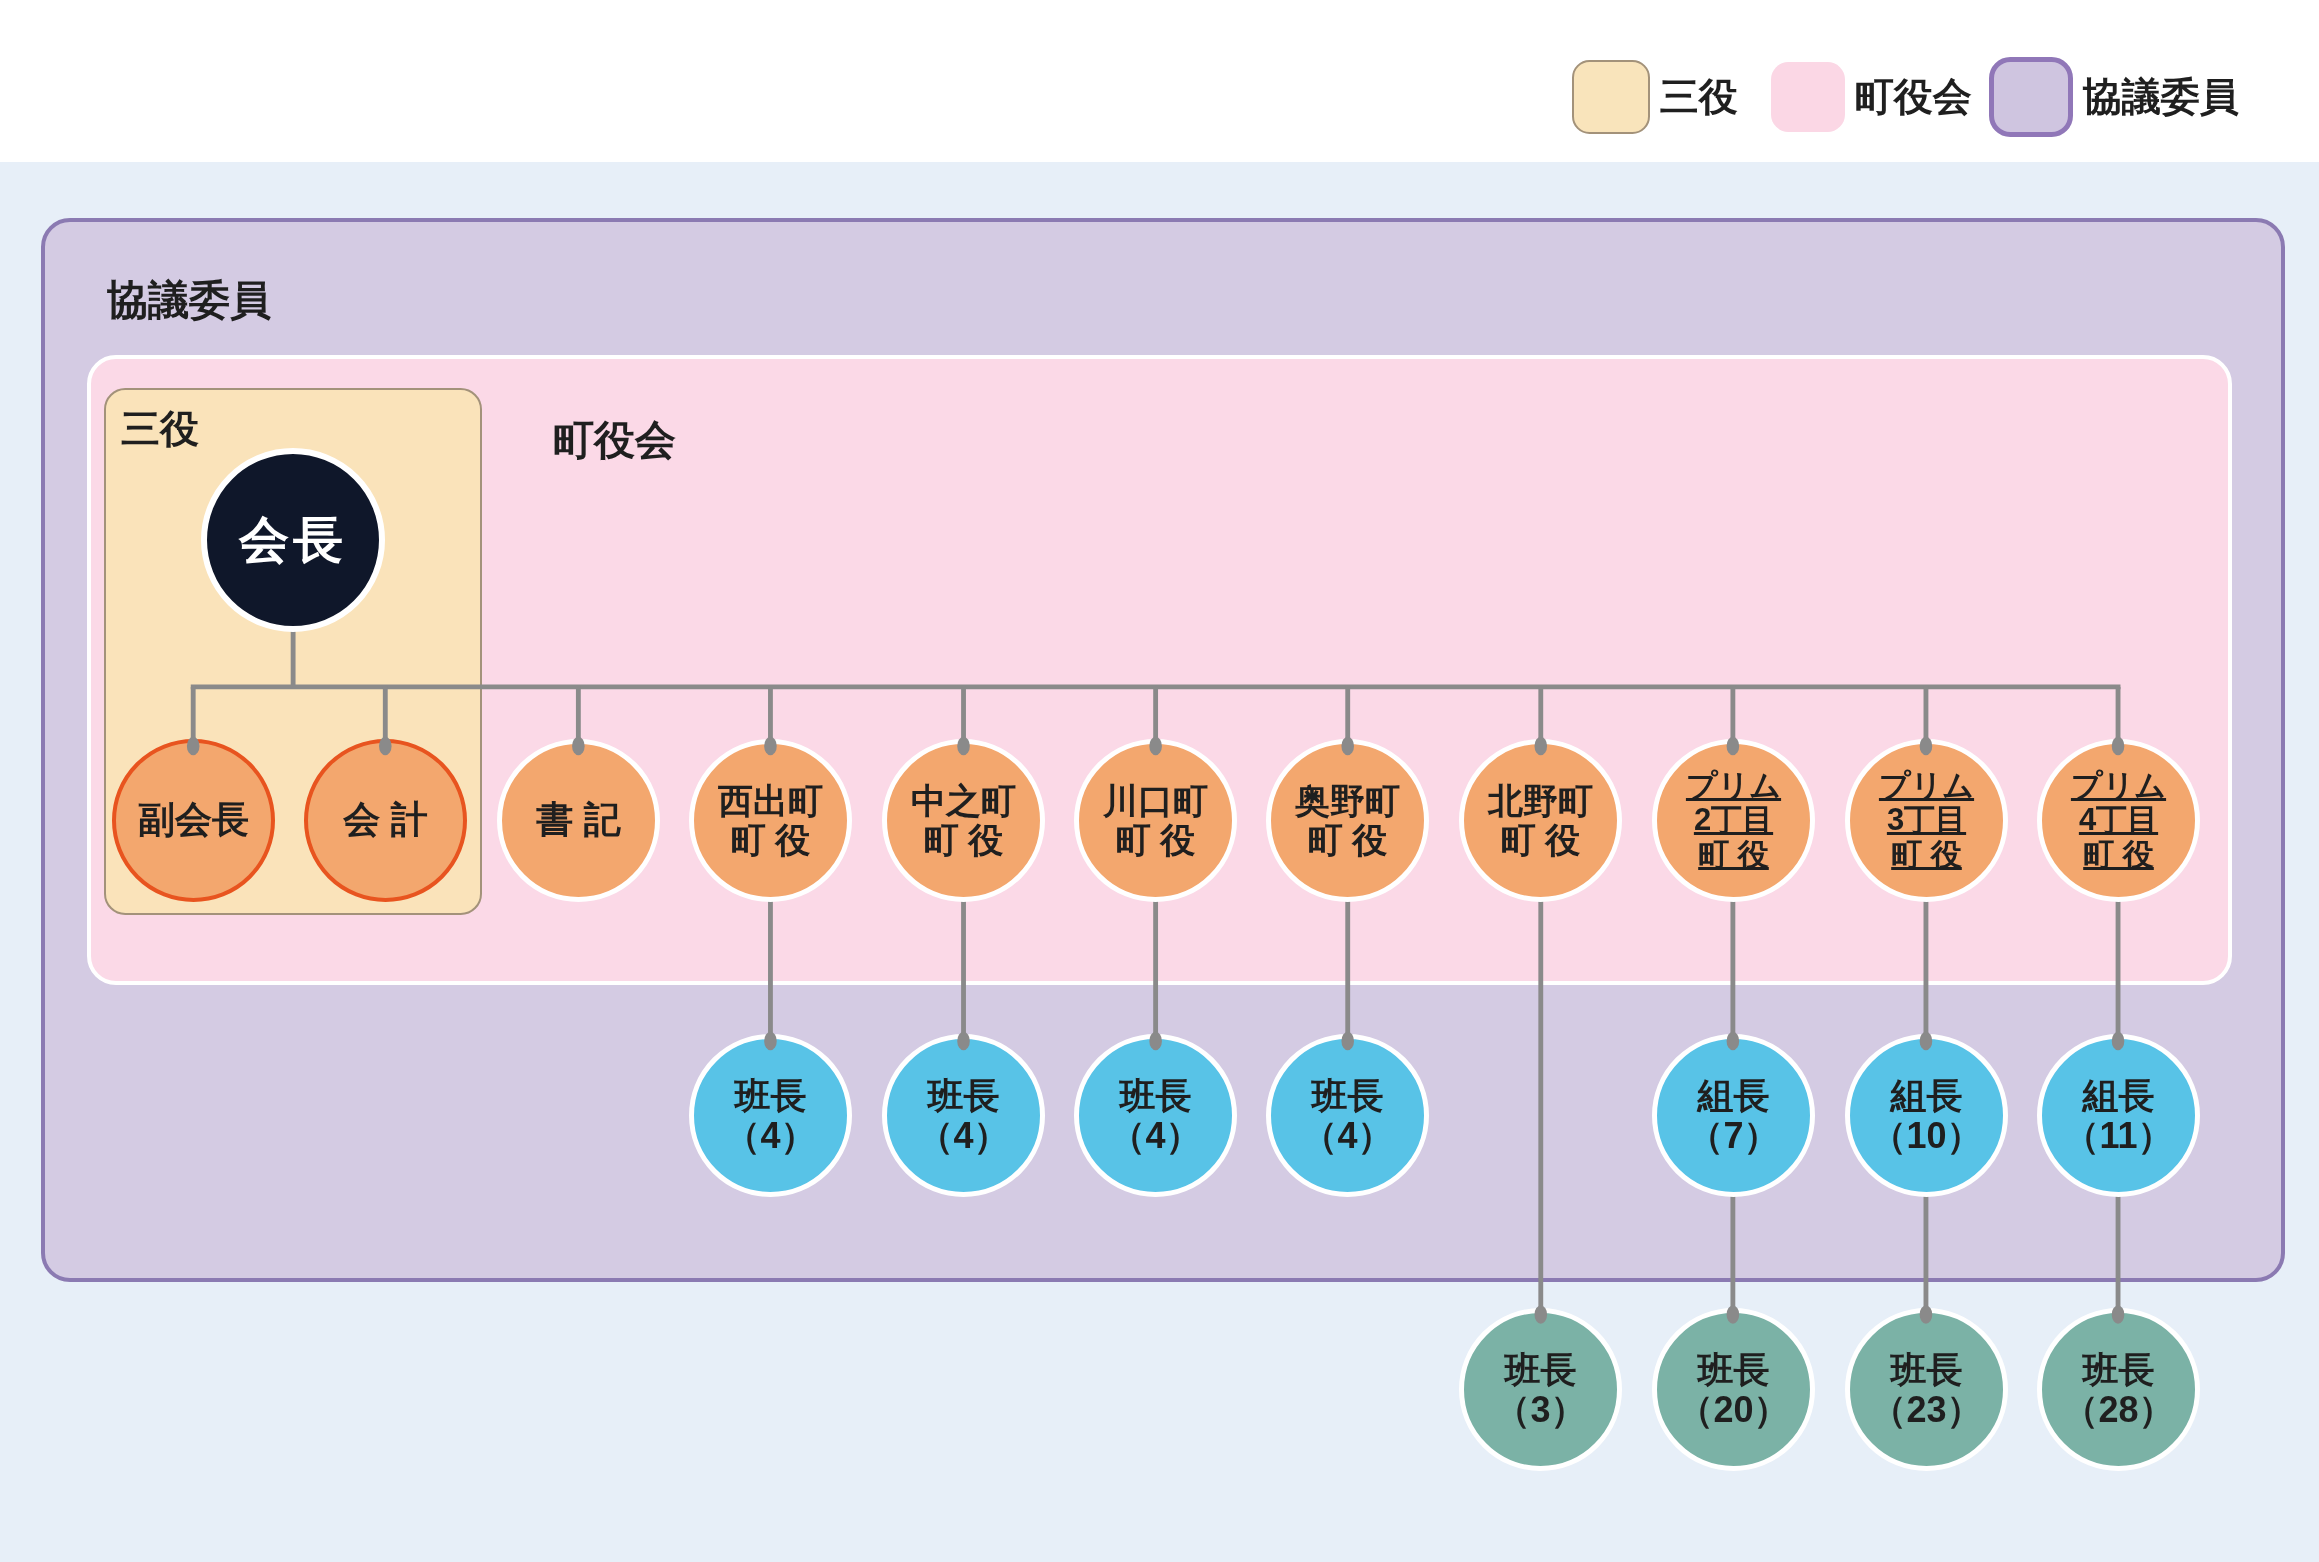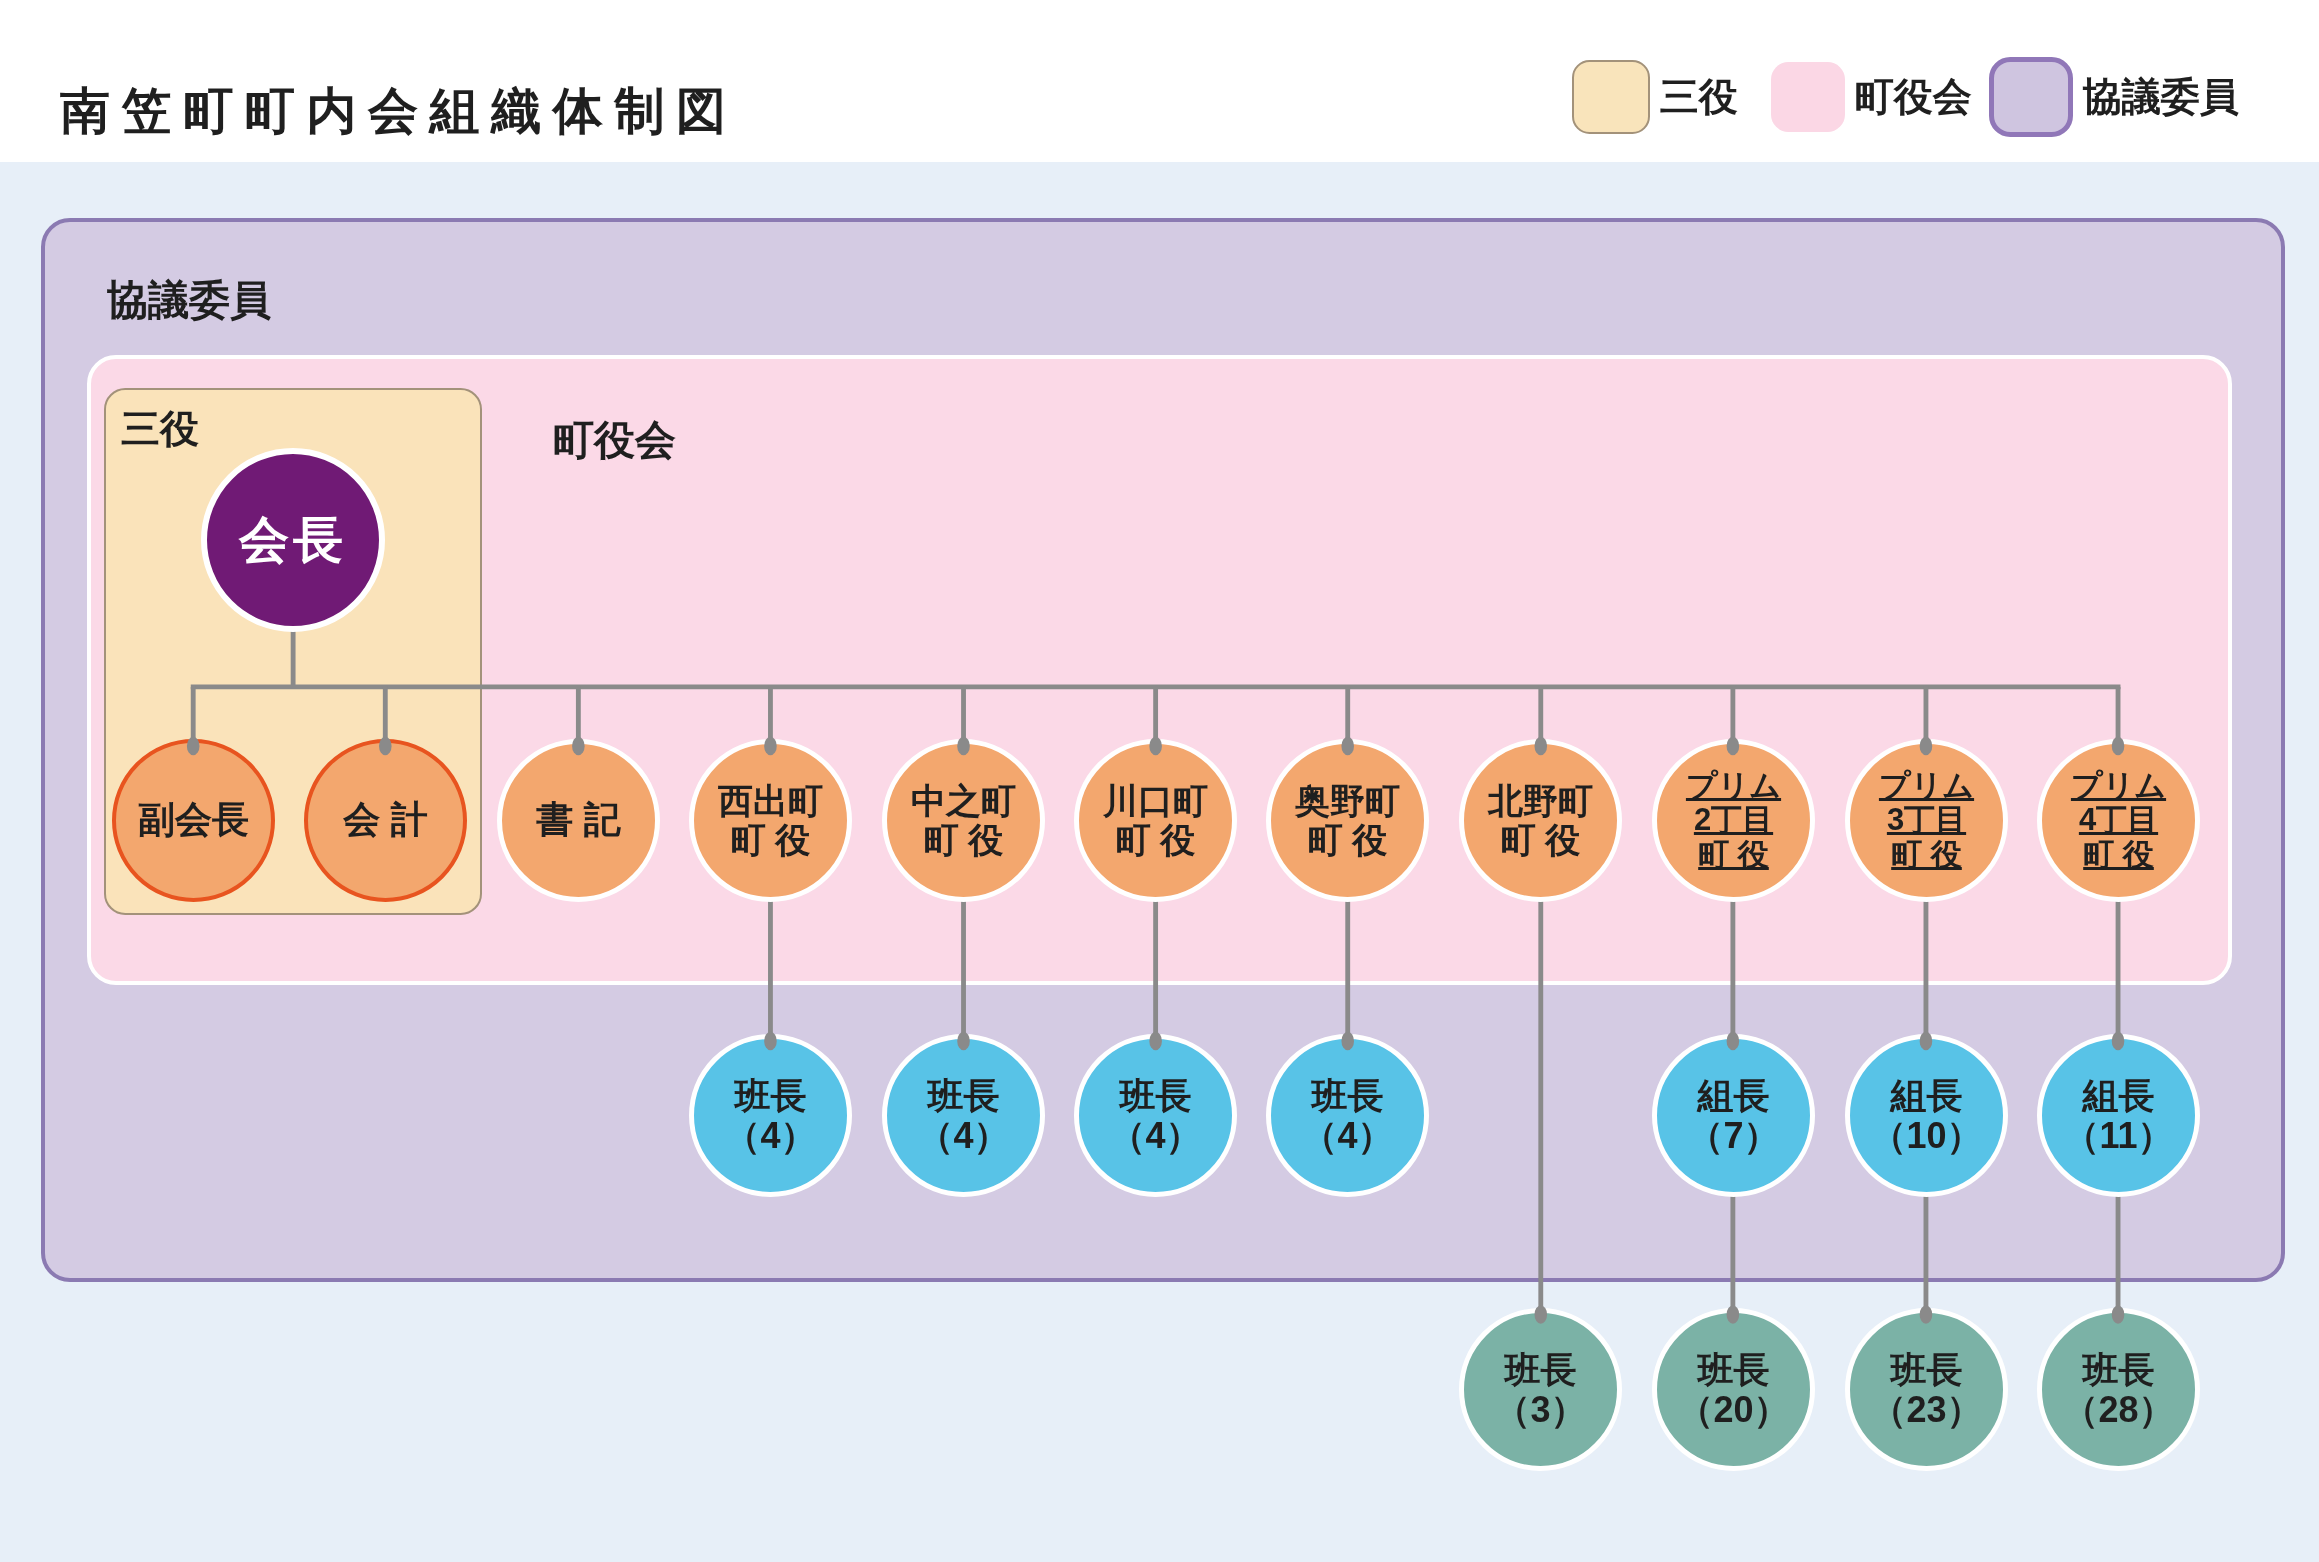--- a/index.html
+++ b/index.html
@@ -49,39 +49,38 @@
   .lines-svg{position:absolute;left:0;top:0;z-index:5;}
   .dots-svg{position:absolute;left:0;top:0;z-index:7;}
 
   
   .node{
     position:absolute;border-radius:50%;box-sizing:border-box;
     display:flex;flex-direction:column;align-items:center;justify-content:center;
     text-align:center;font-weight:bold;z-index:6;
   }
   .node-chairman{
-    width:184px;height:184px;background:#701a75;border:6.8px solid #ffffff;
+    width:184px;height:184px;background:#0f172a;border:6.8px solid #ffffff;
     color:#ffffff;font-size:50px;letter-spacing:3.9px;
   }
   .node-officer{width:163px;height:163px;background:#f3a76e;border:5.8px solid #ffffff;}
   .node-officer.in-sanyaku{border:4.9px solid #e8541f;}
   .node-mid{width:163px;height:163px;background:#58c3e7;border:5.8px solid #ffffff;}
   .node-bottom{width:163px;height:163px;background:#7bb2a6;border:5.8px solid #ffffff;}
   .node .ln{line-height:1.1;white-space:nowrap;}
   .fs1{font-size:37px;} 
   .fs2{font-size:35px;text-align:right;} 
   .fs3{font-size:31px;text-decoration:underline;} 
   .fsc{font-size:36px;} 
 </style>
 </head>
 <body>
 
 <div class="stage">
 
-  <div class="title">南笠町町内会組織体制図</div>
 
   <div class="legend">
     <div class="legend-item" style="left:1572px">
       <span class="legend-swatch sw-sanyaku"></span>
       <span class="legend-label">三役</span>
     </div>
     <div class="legend-item" style="left:1771px">
       <span class="legend-swatch sw-chouyakukai"></span>
       <span class="legend-label">町役会</span>
     </div>

